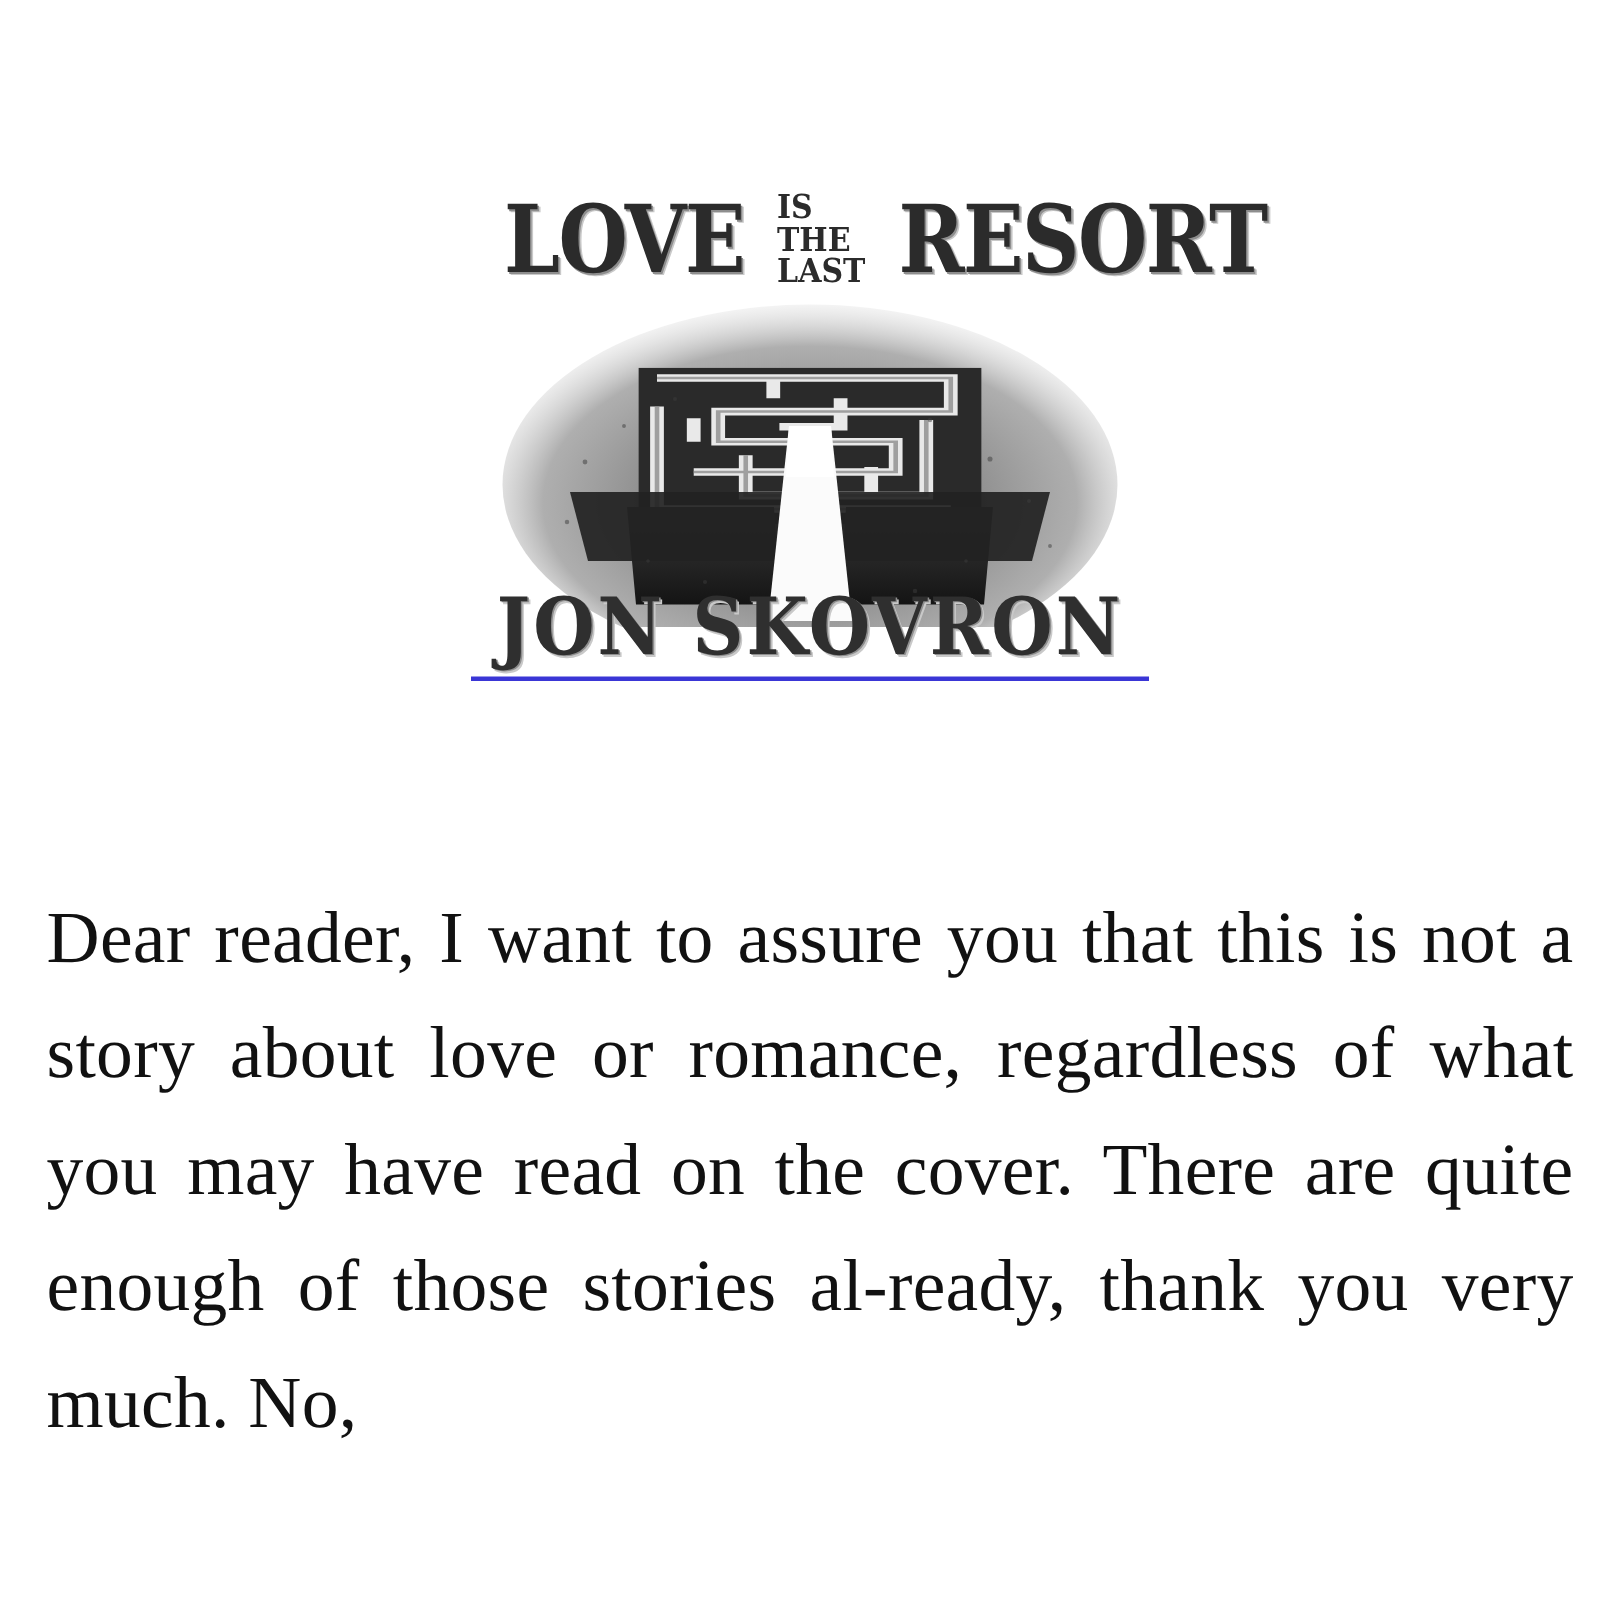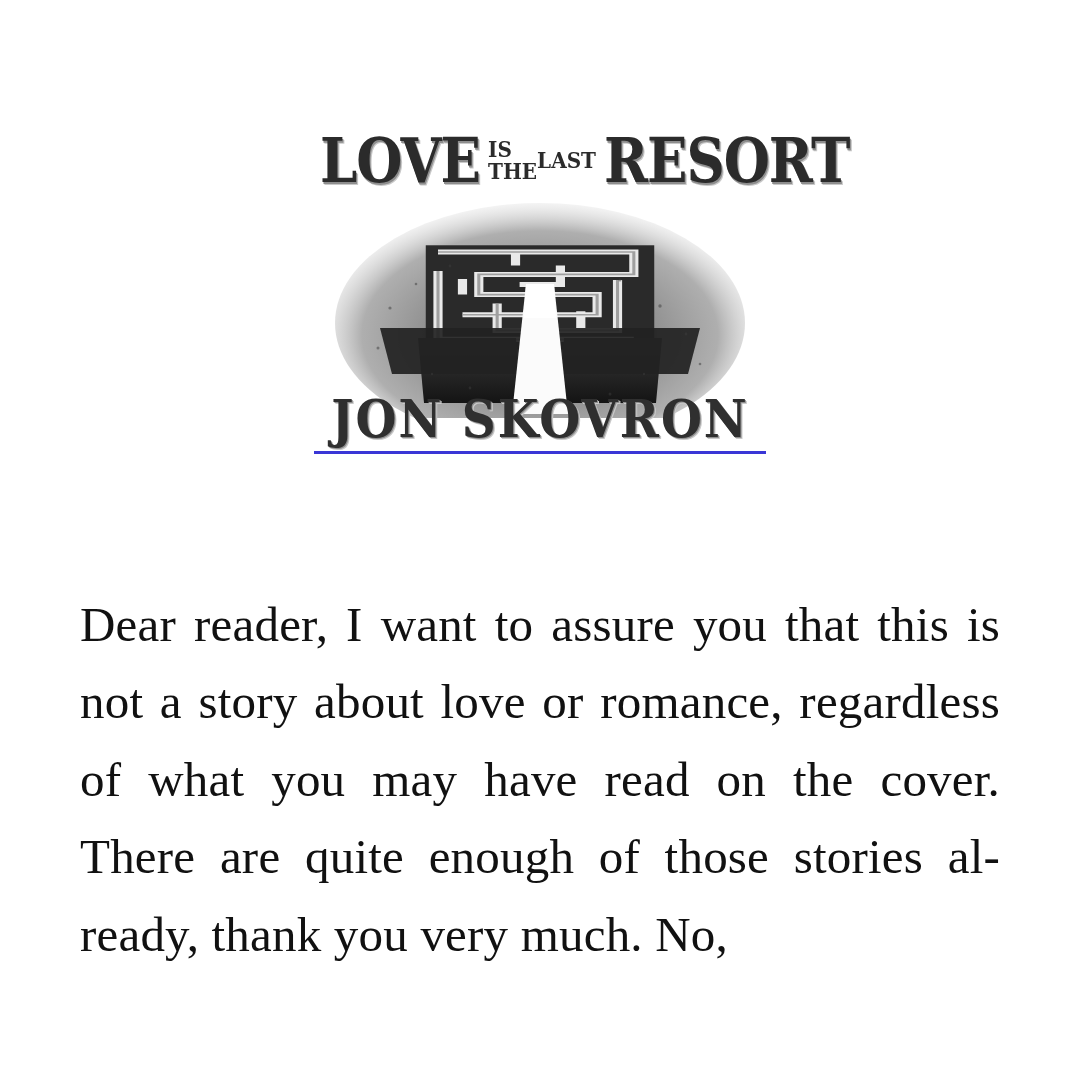--- a/index.html
+++ b/index.html
@@ -32,41 +32,41 @@
   .cover-art {
     position: relative;
     width: 440px;
     height: 370px;
   }
 
   
   .title-line {
     position: absolute;
     top: 6px;
-    left: 0;
+    left: 16px;
     width: 440px;
     height: 72px;
     display: flex;
     align-items: center;
     justify-content: flex-start;
-    gap: 6px;
+    gap: 20px;
   }
   .title-big {
     font-family: "DejaVu Serif", serif;
     font-weight: 700;
     font-size: 53px;
     line-height: 0.95;
     letter-spacing: -1px;
     color: #2b2b2b;
     text-shadow: 1px 1px 0 #8e8e8e, 2px 2px 0 #c9c9c9;
     transform: scaleY(1.18);
   }
   .title-stack {
     display: flex;
-    flex-direction: row;
+    flex-direction: column;
     align-items: center;
     justify-content: center;
     line-height: 1.02;
     padding: 0 2px;
   }
   .title-small {
     font-family: "DejaVu Serif", serif;
     font-weight: 700;
     font-size: 20px;
     letter-spacing: 0px;
@@ -110,21 +110,21 @@
     left: 50%;
     transform: translateX(-50%);
     width: 452px;
     height: 3px;
     background: #3a36d6;
   }
 
   
   .body-text {
     margin: 0;
-    padding: 0 80px;
+    padding: 0 31px;
     margin-top: 98px;
     font-family: "Liberation Serif", serif;
     font-size: 49px;
     line-height: 1.58;
     text-align: justify;
     text-justify: inter-word;
     color: #111111;
     letter-spacing: 0.2px;
     hyphens: manual;
   }

